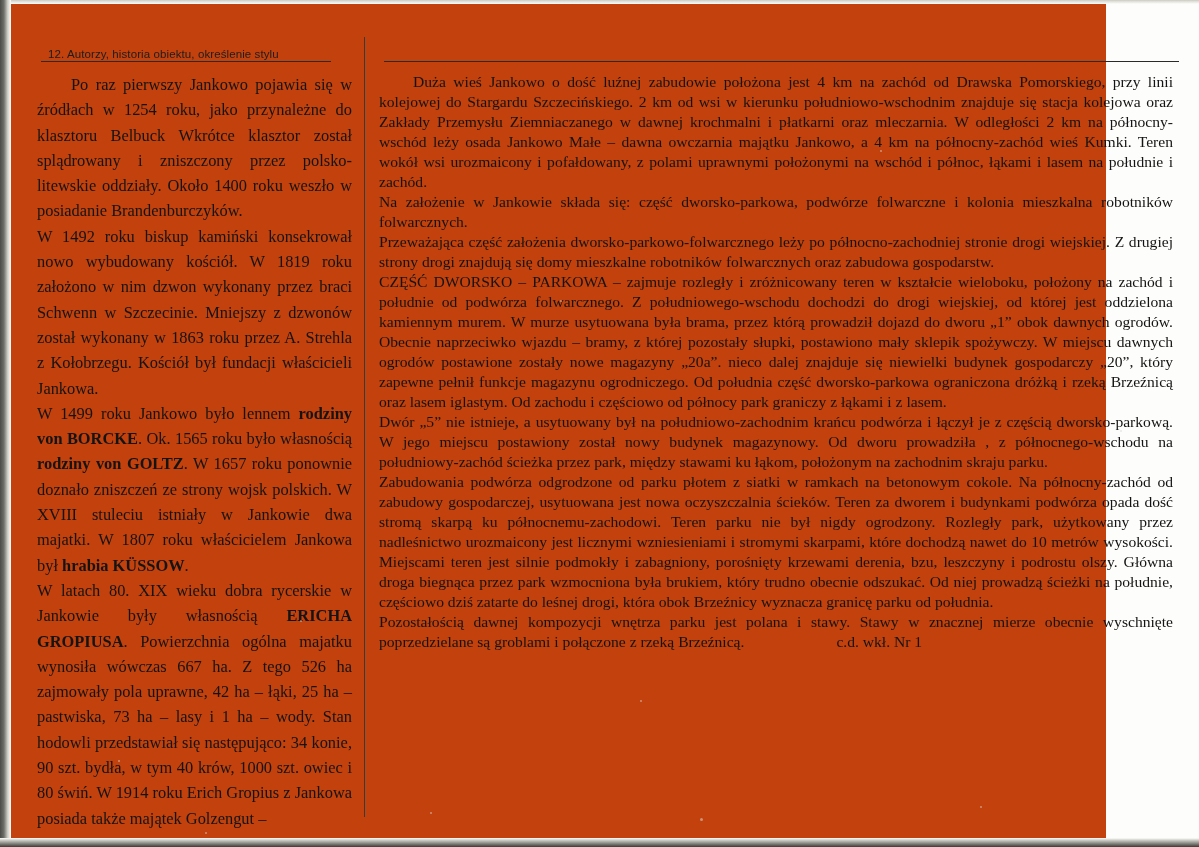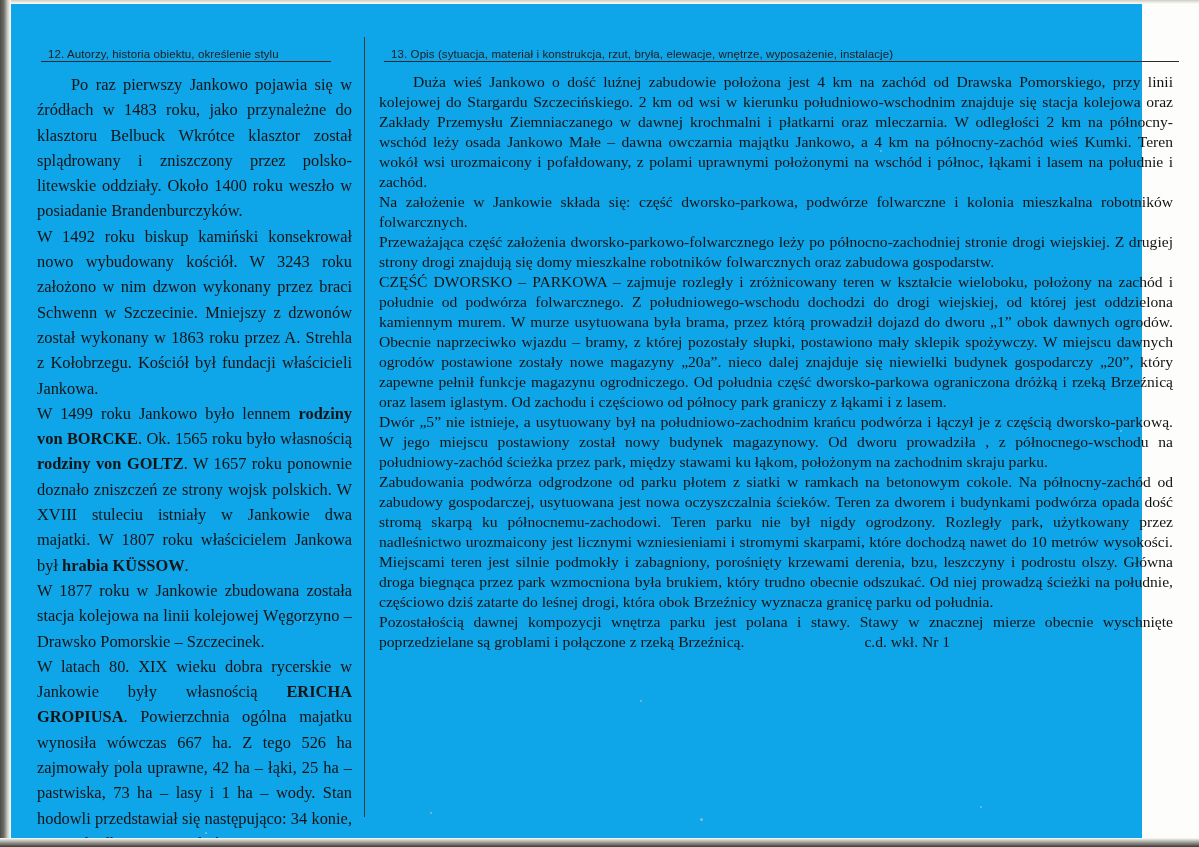--- a/index.html
+++ b/index.html
@@ -35,22 +35,21 @@
     left: 0; top: 0;
     width: 1199px; height: 4px;
     background: linear-gradient(to top, #fdfdfb 0%, #e3e3dc 60%, #cacac3 100%);
   }
 
   .sheet {
     position: absolute;
     left: 11px; top: 4px;
     width: 1095px;
     height: 834px;
-    background: #0ea5e9;
-    padding-left: 36px;
+    background: #c2410c;
   }
 
   
   .header-row {
     position: absolute;
     left: 25px;
     top: 33px;
     width: 1142px;
     height: 23px;
   }
@@ -107,21 +106,21 @@
   .col p {
     margin: 0;
     text-align: justify;
     text-justify: inter-word;
   }
   .indent { text-indent: 34px; }
   b, .b { font-weight: bold; }
   .u { }
   .trailer-right {
     display: inline-block;
-    margin-left: 120px;
+    margin-left: 92px;
   }
 
   
   .speckle {
     position: absolute;
     background: #d7d7cf;
     border-radius: 50%;
     opacity: .55;
   }
 </style>
@@ -129,31 +128,29 @@
 <body>
 
 <div id="page">
 
   <div class="sheet">
 
     <div class="header-row">
       <div class="hdr-rule hdr-rule-left"></div>
       <div class="hdr-rule hdr-rule-right"></div>
       <div class="hdr-cell hdr-left">12. Autorzy, historia obiektu, określenie stylu</div>
-      <div class="hdr-cell hdr-right">13. Opis (sytuacja, materiał i konstrukcja, rzut, bryła, elewacje, wnętrze, wyposażenie, instalacje)</div>
     </div>
 
     <div class="col-divider"></div>
 
     <div class="col col-left">
       <div>
-          <p class="indent"><span>Po raz pierwszy Jankowo pojawia się w źródłach w 1483 roku, jako przynależne do klasztoru Belbuck                 Wkrótce klasztor został splądrowany i zniszczony przez polsko-litewskie oddziały. Około 1400 roku weszło w posiadanie Brandenburczyków.</span></p>
-          <p><span>W 1492 roku biskup kamiński konsekrował nowo wybudowany kościół. W 3243 roku założono w nim dzwon wykonany przez braci Schwenn w Szczecinie. Mniejszy z dzwonów został wykonany w 1863 roku przez A. Strehla z Kołobrzegu. Kościół był fundacji właścicieli Jankowa.</span></p>
+          <p class="indent"><span>Po raz pierwszy Jankowo pojawia się w źródłach w 1254 roku, jako przynależne do klasztoru Belbuck                 Wkrótce klasztor został splądrowany i zniszczony przez polsko-litewskie oddziały. Około 1400 roku weszło w posiadanie Brandenburczyków.</span></p>
+          <p><span>W 1492 roku biskup kamiński konsekrował nowo wybudowany kościół. W 1819 roku założono w nim dzwon wykonany przez braci Schwenn w Szczecinie. Mniejszy z dzwonów został wykonany w 1863 roku przez A. Strehla z Kołobrzegu. Kościół był fundacji właścicieli Jankowa.</span></p>
           <p><span>W 1499 roku Jankowo było lennem </span><span class="b">rodziny von BORCKE</span><span>. Ok. 1565 roku było własnością </span><span class="b">rodziny von GOLTZ</span><span>.  W 1657 roku ponownie doznało zniszczeń ze strony wojsk polskich.  W XVIII stuleciu istniały w Jankowie dwa majatki.  W 1807 roku właścicielem Jankowa był </span><span class="b">hrabia KÜSSOW</span><span>.</span></p>
-          <p><span>W 1877 roku w Jankowie zbudowana została stacja kolejowa na linii kolejowej Węgorzyno – Drawsko Pomorskie – Szczecinek.</span></p>
           <p><span>W latach 80. XIX wieku dobra rycerskie w Jankowie były własnością </span><span class="b">ERICHA GROPIUSA</span><span>. Powierzchnia ogólna majatku wynosiła wówczas 667 ha. Z tego 526 ha zajmowały pola uprawne, 42 ha – łąki, 25 ha – pastwiska, 73 ha – lasy i 1 ha – wody. Stan hodowli przedstawiał się następująco: 34 konie, 90 szt. bydła, w tym 40 krów, 1000 szt. owiec i 80 świń. W 1914 roku Erich Gropius z Jankowa posiada także majątek Golzengut –</span></p>
         </div>
 
     </div>
 
     <div class="col col-right">
       <div>
           <p class="indent"><span>Duża wieś Jankowo o dość luźnej zabudowie położona jest 4 km na zachód od Drawska Pomorskiego, przy linii kolejowej do Stargardu Szczecińskiego.  2 km od wsi w kierunku południowo-wschodnim znajduje się stacja kolejowa oraz Zakłady Przemysłu Ziemniaczanego w dawnej krochmalni i płatkarni oraz mleczarnia. W odległości 2 km na północny-wschód leży osada Jankowo Małe – dawna owczarnia majątku Jankowo, a 4 km na północny-zachód wieś Kumki. Teren wokół wsi urozmaicony i pofałdowany, z polami uprawnymi położonymi na wschód i północ, łąkami i lasem na południe i zachód.</span></p>
           <p><span>Na założenie w Jankowie składa się:  część dworsko-parkowa, podwórze folwarczne  i kolonia mieszkalna robotników folwarcznych.</span></p>
           <p><span>Przeważająca część założenia dworsko-parkowo-folwarcznego leży po północno-zachodniej stronie drogi wiejskiej. Z drugiej strony drogi znajdują się domy mieszkalne robotników folwarcznych oraz zabudowa gospodarstw.</span></p>

